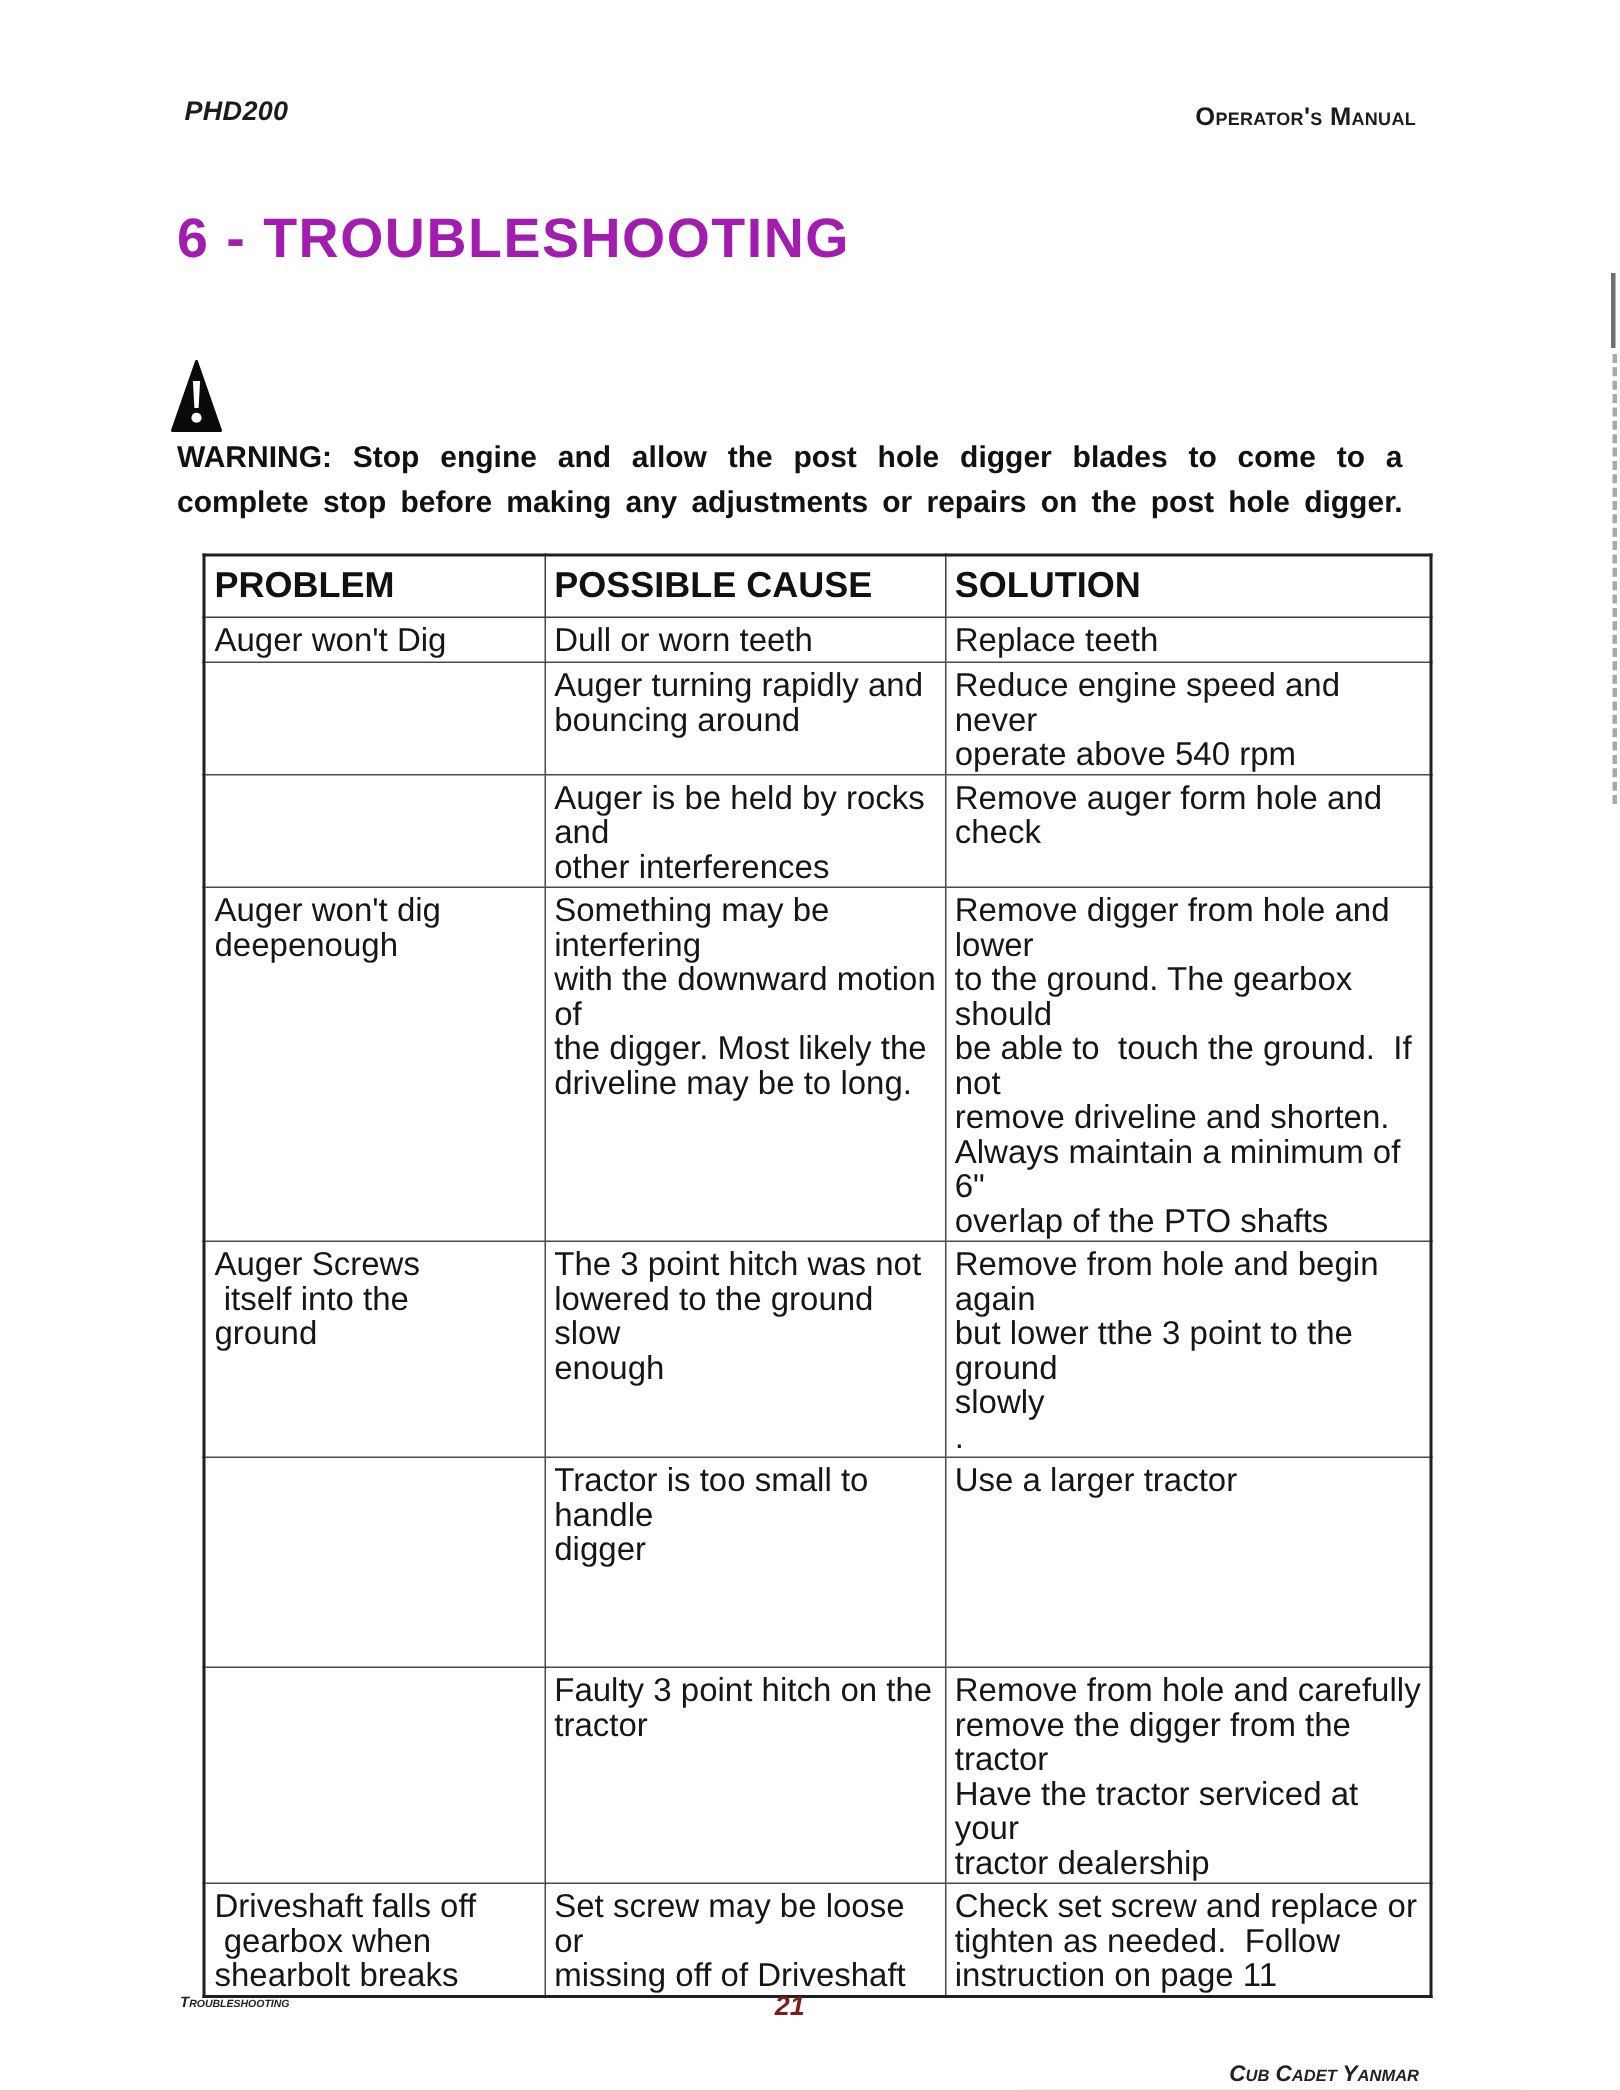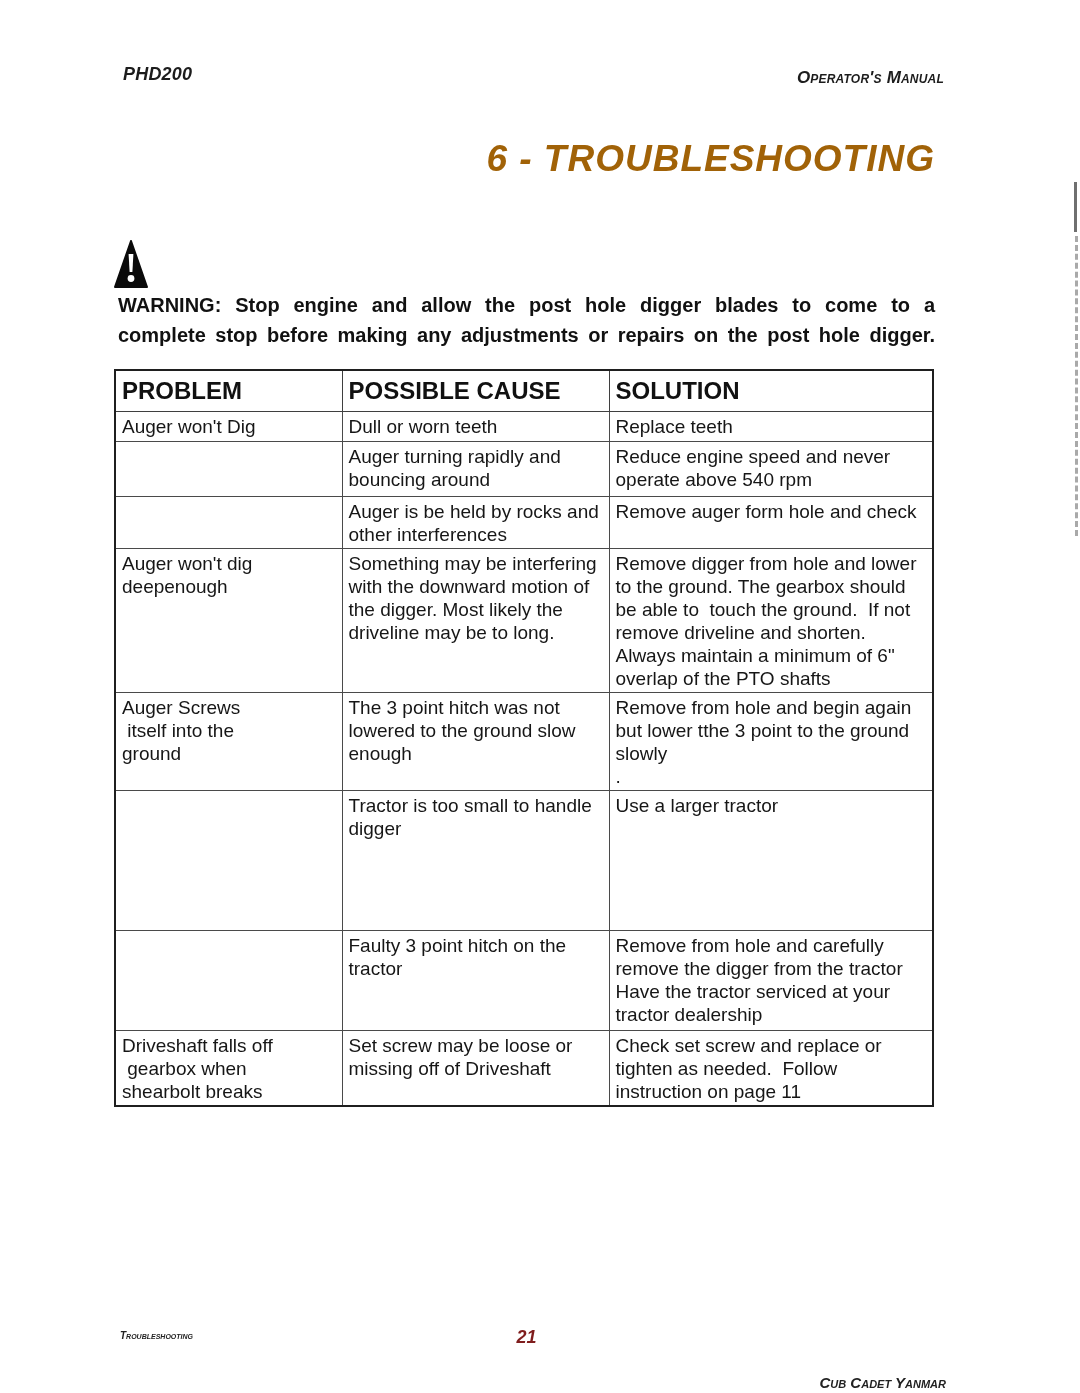--- a/index.html
+++ b/index.html
@@ -12,57 +12,56 @@
     color:#1c1c1c;
     overflow:hidden;
   }
   
   .hdr-left{
     position:absolute;left:123px;top:64px;
     font-style:italic;font-weight:bold;font-size:18px;letter-spacing:.2px;
   }
   .hdr-right{
     position:absolute;right:136px;top:68px;
-    font-style:italic;font-weight:600;font-size:17px;
+    font-weight:600;font-size:17px;
     font-variant:small-caps;letter-spacing:.2px;
   }
   
   .title{
     position:absolute;left:118px;top:138px;width:817px;
-    text-align:right;
+    text-align:left;
     font-size:37px;font-weight:bold;letter-spacing:1px;
-    color:#a16207;
-    font-style:italic;
+    color:#a21caf;
   }
   
   .warn-icon{position:absolute;left:114px;top:240px;}
   .warn-text{
     position:absolute;left:118px;top:290px;width:817px;
     font-size:20px;font-weight:bold;line-height:30px;
     white-space:pre-wrap;
     text-align:justify;text-align-last:justify;
     color:#111;
   }
   
   table.ts{
-    position:absolute;left:114px;top:369px;width:818px;
+    position:absolute;left:135px;top:369px;width:818px;
     border-collapse:collapse;
     table-layout:fixed;
     border:2px solid #1f1f1f;
   }
   table.ts th{
     border:1px solid #3f3f3f;
     font-size:24px;font-weight:bold;text-align:left;
     padding:2px 4px 2px 6px;height:36px;vertical-align:middle;
     color:#111;
   }
   table.ts td{
     border:1px solid #4a4a4a;
     border-top:1px solid #6b6b6b;
-    font-size:19px;line-height:23px;
+    font-size:22px;line-height:23px;
     padding:3px 4px 2px 6px;
     vertical-align:top;
     white-space:pre-wrap;
     color:#161616;
   }
   tbody tr:nth-child(1){height:30px}
   tbody tr:nth-child(2){height:55px}
   tbody tr:nth-child(3){height:52px}
   tbody tr:nth-child(4){height:52px}
   tbody tr:nth-child(5){height:30px}

